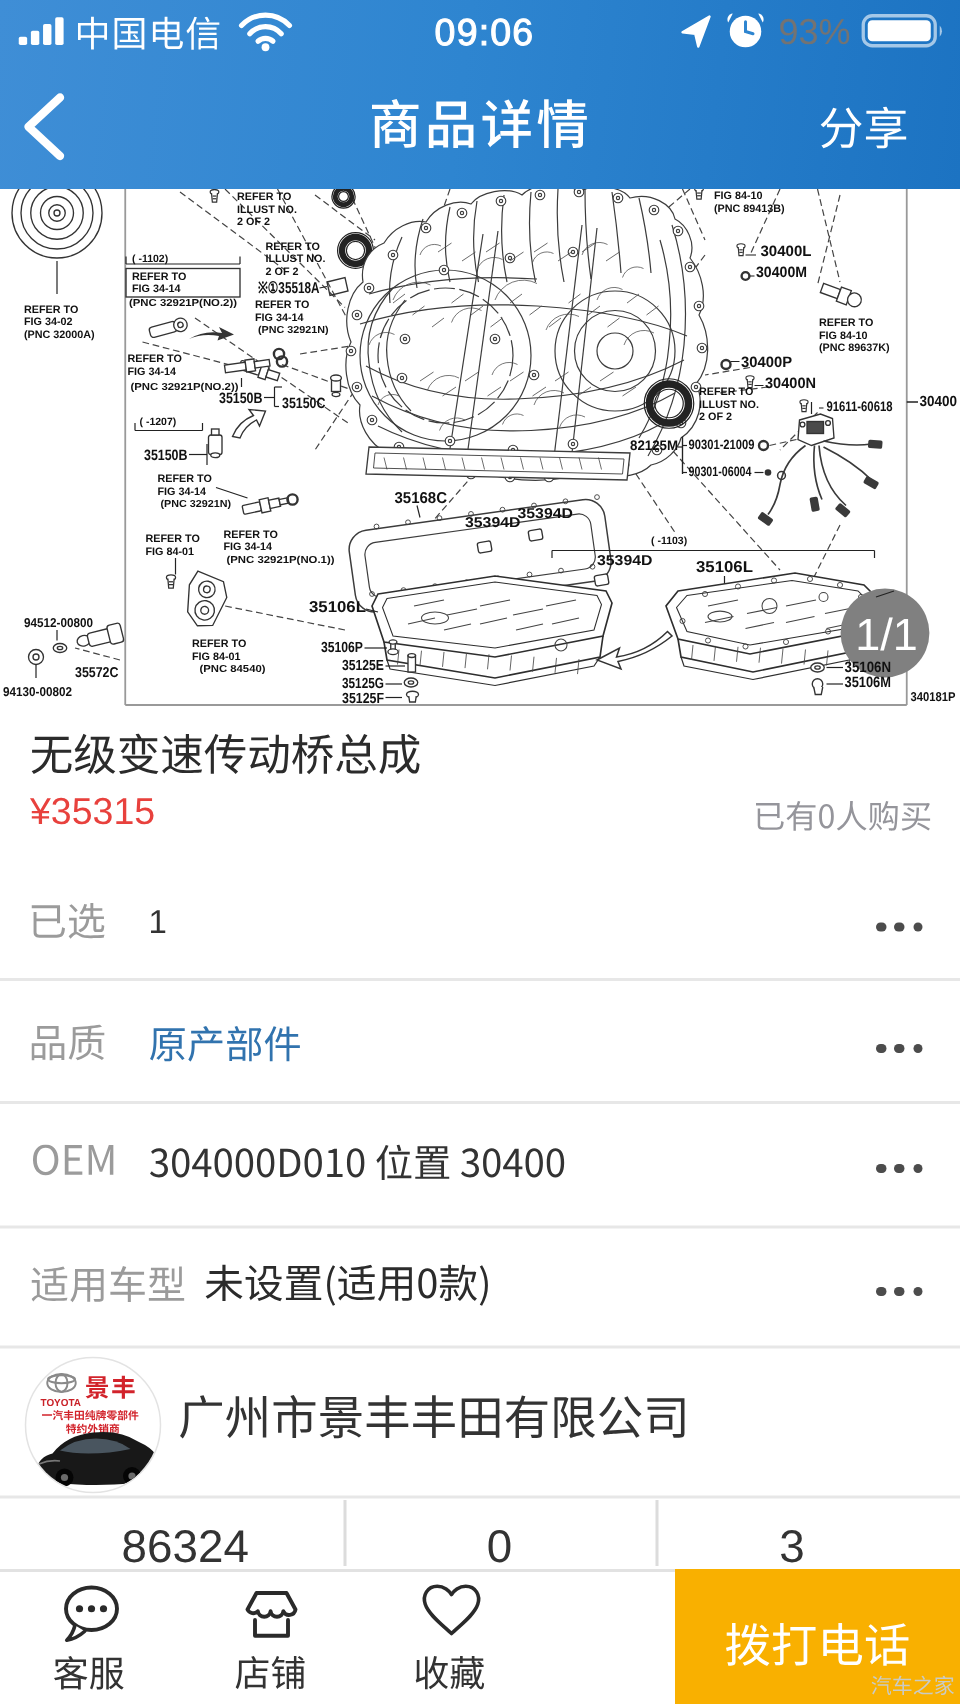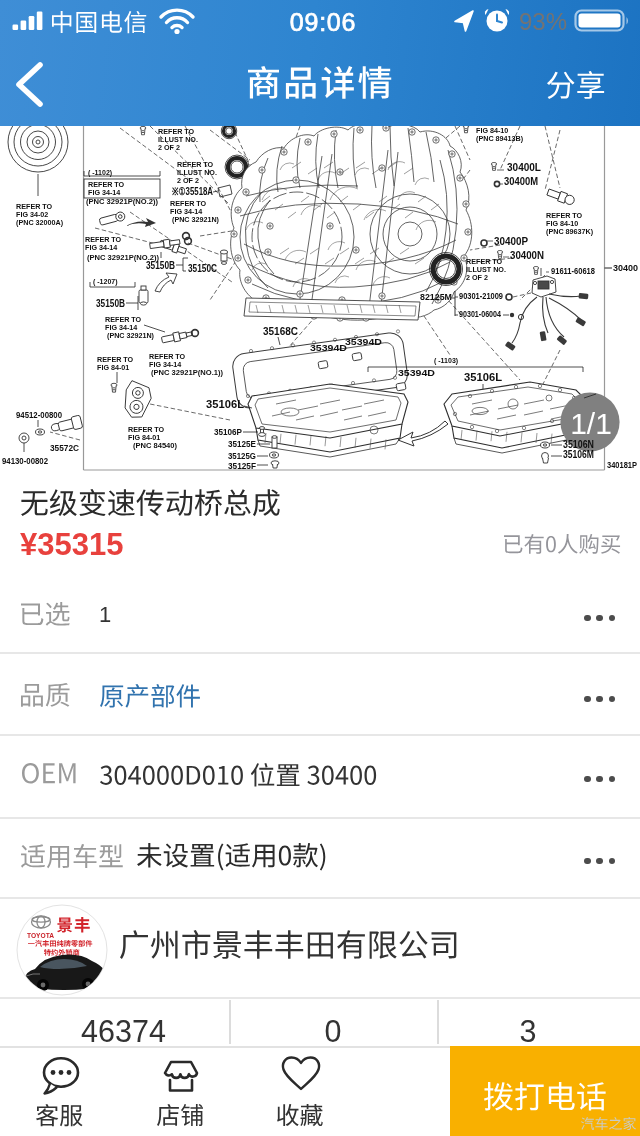--- a/index.html
+++ b/index.html
@@ -653,21 +653,21 @@
       </g>
       <line x1="551" y1="456" x2="562" y2="456" stroke="#222" stroke-width="0.8"></line>
       <text x="563" y="457.8" font-size="10" font-weight="bold" textLength="31" lengthAdjust="spacingAndGlyphs">35106M</text>
       <line x1="584" y1="398" x2="596" y2="394" stroke="#222" stroke-width="0.8"></line>
     </svg>
     <svg class="vt" style="left:21.0px;top:489.0px" width="260" height="29" viewBox="0 0 260 29">
       <g transform="translate(-1.13,24.62) scale(0.029000,-0.029000)">
         <path d="M114.0 773V699H446.0C443.0 628 440.0 552 428.0 477H52.0V404H414.0C373.0 232 276.0 71 39.0 -19C58.0 -34 80.0 -61 90.0 -80C348.0 23 448.0 208 490.0 404H511.0V60C511.0 -31 539.0 -57 643.0 -57C664.0 -57 807.0 -57 830.0 -57C926.0 -57 950.0 -15 960.0 145C938.0 150 905.0 163 887.0 177C882.0 40 874.0 17 825.0 17C794.0 17 674.0 17 650.0 17C599.0 17 589.0 24 589.0 60V404H951.0V477H503.0C514.0 552 519.0 627 521.0 699H894.0V773Z M1042.0 56 1060.0 -18C1155.0 18 1280.0 66 1398.0 113L1383.0 178C1258.0 132 1127.0 84 1042.0 56ZM1400.0 775V705H1512.0C1500.0 384 1465.0 124 1329.0 -36C1347.0 -46 1382.0 -70 1395.0 -82C1481.0 30 1528.0 177 1555.0 355C1589.0 273 1631.0 197 1680.0 130C1620.0 63 1548.0 12 1470.0 -24C1486.0 -36 1512.0 -64 1523.0 -82C1597.0 -45 1666.0 6 1726.0 73C1781.0 10 1844.0 -42 1915.0 -78C1926.0 -59 1949.0 -32 1966.0 -18C1894.0 16 1829.0 67 1773.0 130C1842.0 223 1895.0 341 1926.0 486L1879.0 505L1865.0 502H1763.0C1788.0 584 1817.0 689 1840.0 775ZM1587.0 705H1746.0C1722.0 611 1692.0 506 1667.0 436H1839.0C1814.0 339 1775.0 257 1726.0 187C1659.0 278 1607.0 386 1572.0 499C1579.0 564 1583.0 633 1587.0 705ZM1055.0 423C1070.0 430 1094.0 436 1223.0 453C1177.0 387 1134.0 334 1115.0 313C1084.0 275 1060.0 250 1038.0 246C1046.0 227 1057.0 192 1061.0 177C1083.0 193 1117.0 206 1384.0 286C1381.0 302 1379.0 331 1379.0 349L1183.0 294C1257.0 382 1330.0 487 1393.0 593L1330.0 631C1311.0 593 1289.0 556 1266.0 520L1134.0 506C1195.0 593 1255.0 703 1301.0 809L1232.0 841C1189.0 719 1113.0 589 1090.0 555C1067.0 521 1050.0 498 1031.0 493C1040.0 474 1051.0 438 1055.0 423Z M2223.0 629C2193.0 558 2143.0 486 2088.0 438C2105.0 429 2133.0 409 2147.0 397C2200.0 450 2257.0 530 2290.0 611ZM2691.0 591C2752.0 534 2825.0 450 2861.0 396L2920.0 435C2885.0 487 2812.0 567 2747.0 623ZM2432.0 831C2450.0 803 2470.0 767 2483.0 738H2070.0V671H2347.0V367H2422.0V671H2576.0V368H2651.0V671H2930.0V738H2567.0C2554.0 769 2527.0 816 2504.0 849ZM2133.0 339V272H2213.0C2266.0 193 2338.0 128 2424.0 75C2312.0 30 2183.0 1 2052.0 -16C2065.0 -32 2083.0 -63 2089.0 -82C2233.0 -59 2375.0 -22 2499.0 34C2617.0 -24 2758.0 -62 2913.0 -82C2922.0 -62 2940.0 -33 2956.0 -16C2815.0 -1 2686.0 29 2576.0 74C2680.0 133 2766.0 210 2823.0 309L2775.0 342L2762.0 339ZM2296.0 272H2709.0C2658.0 206 2585.0 152 2500.0 109C2416.0 153 2347.0 207 2296.0 272Z M3068.0 760C3124.0 708 3192.0 634 3223.0 587L3283.0 632C3250.0 679 3181.0 750 3125.0 799ZM3266.0 483H3048.0V413H3194.0V100C3148.0 84 3095.0 42 3042.0 -9L3089.0 -72C3142.0 -10 3194.0 43 3231.0 43C3254.0 43 3285.0 14 3327.0 -11C3397.0 -50 3482.0 -61 3600.0 -61C3695.0 -61 3869.0 -55 3941.0 -50C3942.0 -29 3954.0 5 3962.0 24C3865.0 14 3717.0 7 3602.0 7C3494.0 7 3408.0 13 3344.0 50C3309.0 69 3286.0 87 3266.0 97ZM3428.0 528H3587.0V400H3428.0ZM3660.0 528H3827.0V400H3660.0ZM3587.0 839V736H3318.0V671H3587.0V588H3358.0V340H3554.0C3496.0 255 3398.0 174 3306.0 135C3322.0 121 3344.0 96 3355.0 78C3437.0 121 3525.0 198 3587.0 283V49H3660.0V281C3744.0 220 3833.0 147 3880.0 95L3928.0 145C3875.0 201 3773.0 279 3684.0 340H3899.0V588H3660.0V671H3945.0V736H3660.0V839Z M4266.0 836C4210.0 684 4116.0 534 4018.0 437C4031.0 420 4052.0 381 4060.0 363C4094.0 398 4128.0 440 4160.0 485V-78H4232.0V597C4272.0 666 4308.0 741 4337.0 815ZM4468.0 125C4563.0 67 4676.0 -23 4731.0 -80L4787.0 -24C4760.0 3 4721.0 35 4677.0 68C4754.0 151 4838.0 246 4899.0 317L4846.0 350L4834.0 345H4513.0L4549.0 464H4954.0V535H4569.0L4602.0 654H4908.0V724H4621.0L4647.0 825L4573.0 835L4545.0 724H4348.0V654H4526.0L4493.0 535H4291.0V464H4472.0C4451.0 393 4429.0 327 4411.0 275H4769.0C4725.0 225 4671.0 164 4619.0 109C4587.0 131 4554.0 152 4523.0 171Z M5089.0 758V691H5476.0V758ZM5653.0 823C5653.0 752 5653.0 680 5650.0 609H5507.0V537H5647.0C5635.0 309 5595.0 100 5458.0 -25C5478.0 -36 5504.0 -61 5517.0 -79C5664.0 61 5707.0 289 5721.0 537H5870.0C5859.0 182 5846.0 49 5819.0 19C5809.0 7 5798.0 4 5780.0 4C5759.0 4 5706.0 4 5650.0 10C5663.0 -12 5671.0 -43 5673.0 -64C5726.0 -68 5781.0 -68 5812.0 -65C5844.0 -62 5864.0 -53 5884.0 -27C5919.0 17 5931.0 159 5945.0 571C5945.0 582 5945.0 609 5945.0 609H5724.0C5726.0 680 5727.0 752 5727.0 823ZM5089.0 44 5090.0 45V43C5113.0 57 5149.0 68 5427.0 131L5446.0 64L5512.0 86C5493.0 156 5448.0 275 5410.0 365L5348.0 348C5368.0 301 5388.0 246 5406.0 194L5168.0 144C5207.0 234 5245.0 346 5270.0 451H5494.0V520H5054.0V451H5193.0C5167.0 334 5125.0 216 5111.0 183C5094.0 145 5081.0 118 5065.0 113C5074.0 95 5085.0 59 5089.0 44Z M6521.0 335V258C6521.0 168 6497.0 52 6366.0 -34C6381.0 -44 6410.0 -70 6420.0 -85C6559.0 9 6593.0 149 6593.0 256V335ZM6757.0 333V-76H6832.0V333ZM6401.0 580V512H6547.0C6505.0 433 6446.0 370 6368.0 325C6383.0 311 6406.0 279 6415.0 265C6510.0 325 6578.0 407 6626.0 512H6727.0C6772.0 420 6848.0 323 6919.0 272C6931.0 289 6954.0 314 6970.0 327C6909.0 365 6843.0 438 6799.0 512H6956.0V580H6652.0C6667.0 624 6679.0 672 6689.0 724C6770.0 734 6847.0 747 6908.0 763L6862.0 826C6760.0 796 6580.0 776 6430.0 765C6438.0 748 6448.0 721 6450.0 703C6502.0 706 6558.0 710 6614.0 715C6605.0 667 6593.0 621 6577.0 580ZM6193.0 840V647H6050.0V577H6186.0C6155.0 440 6093.0 281 6030.0 197C6044.0 179 6062.0 146 6070.0 124C6116.0 191 6160.0 298 6193.0 410V-79H6261.0V450C6288.0 402 6318.0 344 6331.0 314L6377.0 368C6361.0 397 6286.0 510 6261.0 541V577H6379.0V647H6261.0V840Z M7759.0 214C7816.0 145 7875.0 52 7897.0 -10L7958.0 28C7936.0 91 7875.0 180 7816.0 247ZM7412.0 269C7478.0 224 7554.0 153 7591.0 104L7647.0 152C7609.0 199 7532.0 267 7465.0 311ZM7281.0 241V34C7281.0 -47 7312.0 -69 7431.0 -69C7455.0 -69 7630.0 -69 7656.0 -69C7748.0 -69 7773.0 -41 7784.0 74C7762.0 78 7730.0 90 7713.0 101C7707.0 13 7700.0 -1 7650.0 -1C7611.0 -1 7464.0 -1 7435.0 -1C7371.0 -1 7360.0 5 7360.0 35V241ZM7137.0 225C7119.0 148 7084.0 60 7043.0 9L7112.0 -24C7157.0 36 7190.0 130 7208.0 212ZM7265.0 567H7737.0V391H7265.0ZM7186.0 638V319H7820.0V638H7657.0C7692.0 689 7729.0 751 7761.0 808L7684.0 839C7658.0 779 7614.0 696 7575.0 638H7370.0L7429.0 668C7411.0 715 7365.0 784 7321.0 836L7257.0 806C7299.0 755 7341.0 685 7358.0 638Z M8544.0 839C8544.0 782 8546.0 725 8549.0 670H8128.0V389C8128.0 259 8119.0 86 8036.0 -37C8054.0 -46 8086.0 -72 8099.0 -87C8191.0 45 8206.0 247 8206.0 388V395H8389.0C8385.0 223 8380.0 159 8367.0 144C8359.0 135 8350.0 133 8335.0 133C8318.0 133 8275.0 133 8229.0 138C8241.0 119 8249.0 89 8250.0 68C8299.0 65 8345.0 65 8371.0 67C8398.0 70 8415.0 77 8431.0 96C8452.0 123 8457.0 208 8462.0 433C8462.0 443 8463.0 465 8463.0 465H8206.0V597H8554.0C8566.0 435 8590.0 287 8628.0 172C8562.0 96 8485.0 34 8396.0 -13C8412.0 -28 8439.0 -59 8451.0 -75C8528.0 -29 8597.0 26 8658.0 92C8704.0 -11 8764.0 -73 8841.0 -73C8918.0 -73 8946.0 -23 8959.0 148C8939.0 155 8911.0 172 8894.0 189C8888.0 56 8876.0 4 8847.0 4C8796.0 4 8751.0 61 8714.0 159C8788.0 255 8847.0 369 8890.0 500L8815.0 519C8783.0 418 8740.0 327 8686.0 247C8660.0 344 8641.0 463 8630.0 597H8951.0V670H8626.0C8623.0 725 8622.0 781 8622.0 839ZM8671.0 790C8735.0 757 8812.0 706 8850.0 670L8897.0 722C8858.0 756 8779.0 805 8716.0 836Z" fill="#2b2b2b"></path>
       </g>
     </svg>
-    <div class="abs" style="left:20px;top:527px;font-size:31px;font-weight:bold;color:#E8413D">¥35315</div>
+    <div class="abs" style="left:20px;top:527px;font-size:25px;font-weight:normal;color:#E8413D">¥35315</div>
     <svg class="vt" style="left:503.9px;top:533.5px" width="118" height="21" viewBox="0 0 118 21">
       <g transform="translate(-2.00,18.06) scale(0.021500,-0.021500)">
         <path d="M93.0 778V703H747.0V440H222.0V605H146.0V102C146.0 -22 197.0 -52 359.0 -52C397.0 -52 695.0 -52 735.0 -52C900.0 -52 933.0 3 952.0 187C930.0 191 896.0 204 876.0 218C862.0 57 845.0 22 736.0 22C668.0 22 408.0 22 355.0 22C245.0 22 222.0 37 222.0 101V366H747.0V316H825.0V778Z M1391.0 840C1379.0 797 1365.0 753 1347.0 710H1063.0V640H1316.0C1252.0 508 1160.0 386 1040.0 304C1054.0 290 1078.0 263 1088.0 246C1151.0 291 1207.0 345 1255.0 406V-79H1329.0V119H1748.0V15C1748.0 0 1743.0 -6 1726.0 -6C1707.0 -7 1646.0 -8 1580.0 -5C1590.0 -26 1601.0 -57 1605.0 -77C1691.0 -77 1746.0 -77 1779.0 -66C1812.0 -53 1822.0 -30 1822.0 14V524H1336.0C1359.0 562 1379.0 600 1397.0 640H1939.0V710H1427.0C1442.0 747 1455.0 785 1467.0 822ZM1329.0 289H1748.0V184H1329.0ZM1329.0 353V456H1748.0V353Z M2278.0 -13C2417.0 -13 2506.0 113 2506.0 369C2506.0 623 2417.0 746 2278.0 746C2138.0 746 2050.0 623 2050.0 369C2050.0 113 2138.0 -13 2278.0 -13ZM2278.0 61C2195.0 61 2138.0 154 2138.0 369C2138.0 583 2195.0 674 2278.0 674C2361.0 674 2418.0 583 2418.0 369C2418.0 154 2361.0 61 2278.0 61Z M3012.0 837C3009.0 683 3015.0 194 2598.0 -17C2621.0 -33 2645.0 -57 2659.0 -76C2904.0 55 3010.0 279 3057.0 480C3106.0 293 3214.0 46 3465.0 -72C3477.0 -51 3499.0 -25 3520.0 -9C3166.0 150 3104.0 569 3089.0 689C3094.0 749 3095.0 800 3096.0 837Z M3770.0 633V371C3770.0 246 3760.0 71 3593.0 -31C3607.0 -42 3626.0 -63 3635.0 -77C3810.0 41 3832.0 229 3832.0 371V633ZM3815.0 116C3865.0 61 3924.0 -15 3952.0 -62L4005.0 -20C3976.0 25 3915.0 98 3866.0 151ZM3635.0 781V175H3695.0V712H3904.0V178H3966.0V781ZM4126.0 840C4094.0 713 4039.0 586 3971.0 503C3988.0 493 4018.0 469 4031.0 458C4064.0 500 4095.0 554 4122.0 613H4415.0C4403.0 196 4389.0 43 4360.0 9C4350.0 -5 4340.0 -8 4323.0 -7C4302.0 -7 4255.0 -7 4201.0 -3C4215.0 -23 4223.0 -56 4224.0 -77C4273.0 -80 4322.0 -81 4352.0 -77C4384.0 -73 4405.0 -65 4425.0 -36C4462.0 11 4474.0 168 4487.0 643C4487.0 653 4487.0 682 4487.0 682H4151.0C4169.0 728 4185.0 776 4198.0 825ZM4225.0 383C4242.0 344 4259.0 298 4274.0 254L4110.0 224C4149.0 308 4186.0 414 4211.0 515L4142.0 535C4121.0 420 4075.0 294 4060.0 262C4045.0 228 4032.0 205 4018.0 200C4027.0 183 4036.0 150 4040.0 135C4059.0 146 4089.0 155 4291.0 198C4298.0 174 4304.0 152 4307.0 134L4365.0 157C4351.0 218 4315.0 321 4279.0 400Z M5086.0 120C5219.0 60 5356.0 -16 5438.0 -77L5486.0 -20C5401.0 40 5259.0 116 5126.0 173ZM4775.0 595C4844.0 565 4929.0 517 4971.0 482L5013.0 539C4970.0 573 4884.0 618 4816.0 645ZM4665.0 449C4733.0 421 4817.0 375 4859.0 342L4901.0 398C4858.0 431 4773.0 474 4706.0 499ZM4622.0 301V231H5019.0C4964.0 106 4850.0 26 4608.0 -19C4622.0 -34 4641.0 -63 4647.0 -82C4921.0 -27 5042.0 74 5098.0 231H5492.0V301H5118.0C5140.0 397 5145.0 510 5149.0 642H5073.0C5070.0 506 5066.0 393 5042.0 301ZM5404.0 776V774H4666.0V703H5380.0C5357.0 650 5328.0 597 5303.0 559L5364.0 528C5405.0 586 5450.0 676 5486.0 758L5431.0 780L5418.0 776Z" fill="#95959b"></path>
       </g>
     </svg>
     <div class="sep" style="top:652px"></div>
     <div class="sep" style="top:734px"></div>
     <div class="sep" style="top:817px"></div>
     <div class="sep" style="top:897px"></div>
     <svg class="vt" style="left:21.0px;top:602.0px" width="50" height="25" viewBox="0 0 50 25">
@@ -768,21 +768,21 @@
       </g>
     </svg>
     <svg class="vt" style="left:120.0px;top:930.0px" width="338" height="31" viewBox="0 0 338 31">
       <g transform="translate(-1.21,26.29) scale(0.031000,-0.031000)">
         <path d="M469.0 825C486.0 783 507.0 728 517.0 688H143.0V401C143.0 266 133.0 90 39.0 -36C56.0 -46 88.0 -75 100.0 -90C205.0 46 222.0 253 222.0 401V615H942.0V688H565.0L601.0 697C590.0 735 567.0 795 546.0 841Z M1236.0 823V513C1236.0 329 1219.0 129 1056.0 -21C1073.0 -34 1099.0 -61 1110.0 -78C1290.0 86 1311.0 307 1311.0 513V823ZM1522.0 801V-11H1596.0V801ZM1820.0 826V-68H1895.0V826ZM1124.0 593C1108.0 506 1075.0 398 1029.0 329L1094.0 301C1139.0 371 1169.0 486 1188.0 575ZM1335.0 554C1370.0 472 1402.0 365 1411.0 300L1477.0 328C1467.0 392 1433.0 496 1397.0 577ZM1618.0 558C1664.0 479 1710.0 373 1727.0 308L1790.0 341C1773.0 406 1724.0 509 1676.0 586Z M2413.0 825C2437.0 785 2464.0 732 2480.0 693H2051.0V620H2458.0V484H2148.0V36H2223.0V411H2458.0V-78H2535.0V411H2785.0V132C2785.0 118 2780.0 113 2762.0 112C2745.0 111 2684.0 111 2616.0 114C2627.0 92 2639.0 62 2642.0 40C2728.0 40 2784.0 40 2819.0 53C2852.0 65 2862.0 88 2862.0 131V484H2535.0V620H2951.0V693H2550.0L2565.0 698C2550.0 738 2515.0 801 2486.0 848Z M3242.0 640H3755.0V576H3242.0ZM3242.0 753H3755.0V690H3242.0ZM3265.0 290H3736.0V195H3265.0ZM3623.0 66C3715.0 31 3830.0 -26 3888.0 -66L3939.0 -17C3877.0 24 3761.0 78 3671.0 110ZM3291.0 114C3231.0 66 3132.0 20 3044.0 -9C3061.0 -21 3087.0 -48 3100.0 -63C3185.0 -28 3292.0 29 3359.0 86ZM3433.0 506C3443.0 493 3453.0 477 3462.0 461H3056.0V399H3941.0V461H3543.0C3533.0 482 3518.0 505 3502.0 524H3830.0V804H3170.0V524H3487.0ZM3193.0 346V140H3462.0V-6C3462.0 -17 3459.0 -20 3445.0 -21C3431.0 -22 3382.0 -22 3330.0 -20C3340.0 -37 3350.0 -61 3353.0 -80C3424.0 -80 3470.0 -80 3499.0 -70C3529.0 -61 3538.0 -45 3538.0 -8V140H3811.0V346Z M4460.0 841V694H4090.0V619H4460.0V471H4140.0V398H4460.0V236H4053.0V161H4460.0V-78H4539.0V161H4948.0V236H4539.0V398H4863.0V471H4539.0V619H4908.0V694H4539.0V841Z M5460.0 841V694H5090.0V619H5460.0V471H5140.0V398H5460.0V236H5053.0V161H5460.0V-78H5539.0V161H5948.0V236H5539.0V398H5863.0V471H5539.0V619H5908.0V694H5539.0V841Z M6097.0 771V-71H6171.0V-10H6830.0V-71H6907.0V771ZM6171.0 66V348H6456.0V66ZM6830.0 66H6532.0V348H6830.0ZM6171.0 423V698H6456.0V423ZM6830.0 423H6532.0V698H6830.0Z M7391.0 840C7379.0 797 7365.0 753 7347.0 710H7063.0V640H7316.0C7252.0 508 7160.0 386 7040.0 304C7054.0 290 7078.0 263 7088.0 246C7151.0 291 7207.0 345 7255.0 406V-79H7329.0V119H7748.0V15C7748.0 0 7743.0 -6 7726.0 -6C7707.0 -7 7646.0 -8 7580.0 -5C7590.0 -26 7601.0 -57 7605.0 -77C7691.0 -77 7746.0 -77 7779.0 -66C7812.0 -53 7822.0 -30 7822.0 14V524H7336.0C7359.0 562 7379.0 600 7397.0 640H7939.0V710H7427.0C7442.0 747 7455.0 785 7467.0 822ZM7329.0 289H7748.0V184H7329.0ZM7329.0 353V456H7748.0V353Z M8092.0 799V-78H8159.0V731H8304.0C8283.0 664 8254.0 576 8225.0 505C8297.0 425 8315.0 356 8315.0 301C8315.0 270 8309.0 242 8294.0 231C8285.0 226 8274.0 223 8263.0 222C8247.0 221 8227.0 222 8204.0 223C8216.0 204 8223.0 175 8223.0 157C8245.0 156 8271.0 156 8290.0 159C8311.0 161 8329.0 167 8342.0 177C8371.0 198 8382.0 240 8382.0 294C8382.0 357 8365.0 429 8293.0 513C8326.0 593 8363.0 691 8392.0 773L8343.0 802L8332.0 799ZM8811.0 546V422H8516.0V546ZM8811.0 609H8516.0V730H8811.0ZM8439.0 -80C8458.0 -67 8490.0 -56 8696.0 0C8694.0 16 8692.0 47 8693.0 68L8516.0 25V356H8612.0C8662.0 157 8757.0 3 8914.0 -73C8925.0 -52 8948.0 -23 8965.0 -8C8885.0 25 8820.0 81 8771.0 152C8826.0 185 8892.0 229 8943.0 271L8894.0 324C8854.0 287 8791.0 240 8738.0 206C8713.0 251 8693.0 302 8678.0 356H8883.0V796H8442.0V53C8442.0 11 8421.0 -9 8406.0 -18C8417.0 -33 8433.0 -63 8439.0 -80Z M9324.0 811C9265.0 661 9164.0 517 9051.0 428C9071.0 416 9105.0 389 9120.0 374C9231.0 473 9337.0 625 9404.0 789ZM9665.0 819 9592.0 789C9668.0 638 9796.0 470 9901.0 374C9916.0 394 9944.0 423 9964.0 438C9860.0 521 9732.0 681 9665.0 819ZM9161.0 -14C9199.0 0 9253.0 4 9781.0 39C9808.0 -2 9831.0 -41 9848.0 -73L9922.0 -33C9872.0 58 9769.0 199 9681.0 306L9611.0 274C9651.0 224 9694.0 166 9734.0 109L9266.0 82C9366.0 198 9464.0 348 9547.0 500L9465.0 535C9385.0 369 9263.0 194 9223.0 149C9186.0 102 9159.0 72 9132.0 65C9143.0 43 9157.0 3 9161.0 -14Z M10095.0 598V532H10698.0V598ZM10088.0 776V704H10812.0V33C10812.0 14 10806.0 8 10788.0 8C10767.0 7 10698.0 6 10629.0 9C10640.0 -14 10652.0 -51 10655.0 -73C10745.0 -73 10807.0 -72 10842.0 -59C10878.0 -46 10888.0 -20 10888.0 32V776ZM10232.0 357H10555.0V170H10232.0ZM10159.0 424V29H10232.0V104H10628.0V424Z" fill="#333333"></path>
       </g>
     </svg>
     <div class="sep" style="top:997px"></div>
     <div class="abs" style="left:229px;top:1000px;width:1.5px;height:44px;background:#dcdcdc"></div>
     <div class="abs" style="left:437px;top:1000px;width:1.5px;height:44px;background:#dcdcdc"></div>
-    <div class="abs" style="left:16px;top:1013.5px;width:215px;text-align:center;font-size:30.5px;color:#333">46374</div>
+    <div class="abs" style="left:16px;top:1013.5px;width:215px;text-align:center;font-size:30.5px;color:#333">86324</div>
     <div class="abs" style="left:229px;top:1013.5px;width:208px;text-align:center;font-size:30.5px;color:#333">0</div>
     <div class="abs" style="left:437px;top:1013.5px;width:182px;text-align:center;font-size:30.5px;color:#333">3</div>
     <div class="abs" style="left:0px;top:1046px;width:640px;height:90px;background:#fff;border-top:2px solid #e2e2e2"></div>
     <svg style="left:40px;top:1056px" width="42" height="42" viewBox="0 0 42 42">
       <g fill="none" stroke="#2a2a2a" stroke-width="2.6">
         <ellipse cx="21" cy="16.5" rx="17" ry="14.2"></ellipse>
         <path d="M10,27.5 Q8.5,33.5 4.5,37.5 Q11,36.5 16.5,31.5" stroke-linecap="round" stroke-linejoin="round" fill="#fff" stroke-width="2.4"></path>
       </g>
       <g fill="#2a2a2a">
         <circle cx="13" cy="16.5" r="2.4"></circle>

